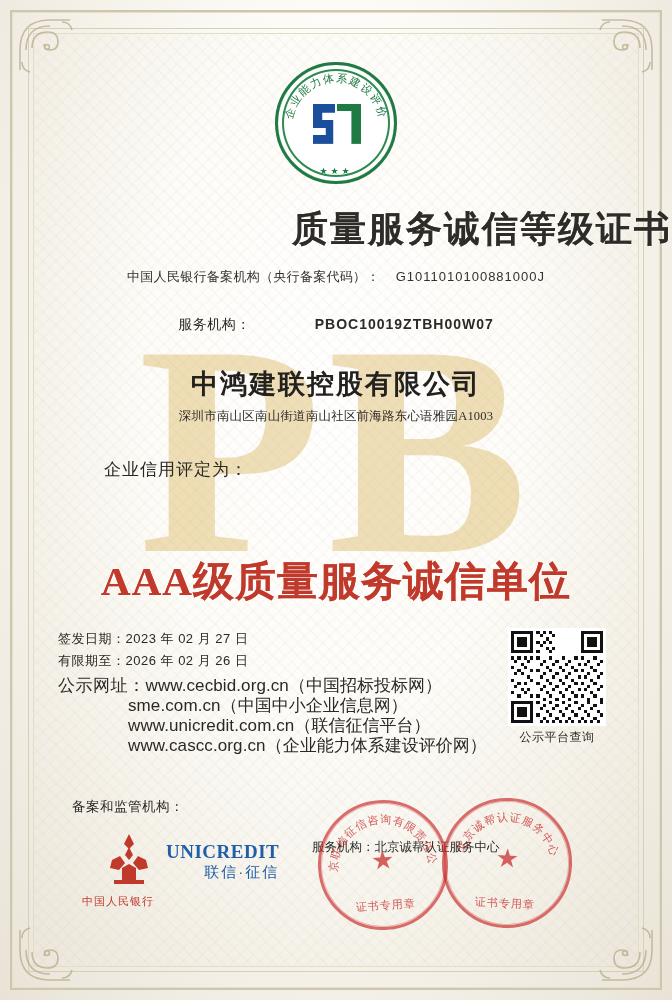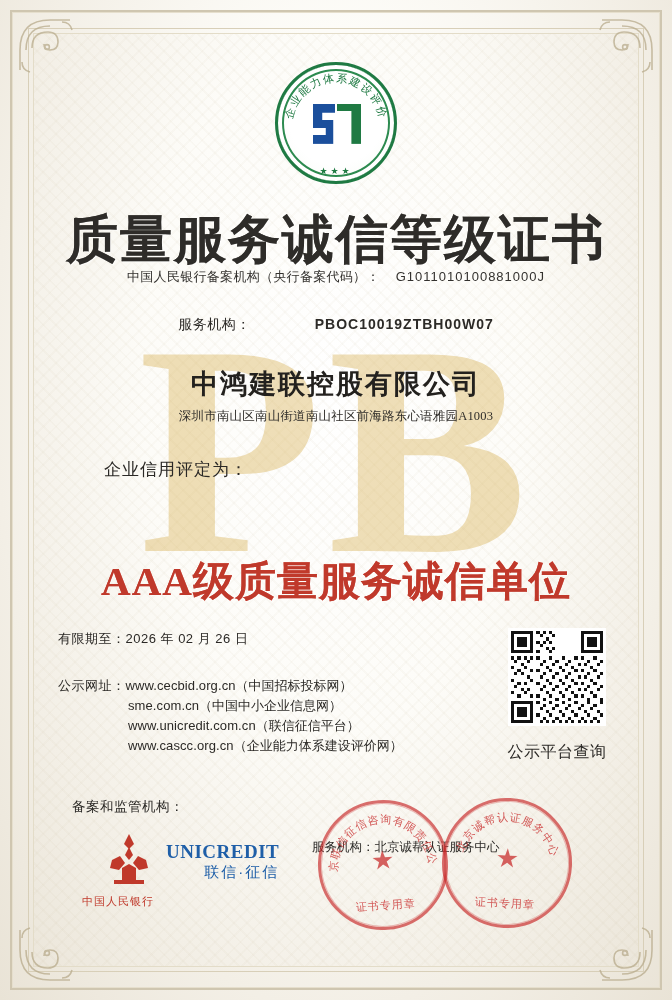--- a/index.html
+++ b/index.html
@@ -124,24 +124,24 @@
     color: #1f7a43;
     font-size: 9px;
     letter-spacing: 3px;
   }
 
   
   .title {
     position: absolute;
     top: 205px;
     left: 0; right: 0;
-    text-align: center;
+    text-align: right;
     font-family: Liberation Mono, monospace;
     font-weight: 700;
-    font-size: 52px;
+    font-size: 36px;
     letter-spacing: 2px;
     background: linear-gradient(180deg,#5f5b52 0%,#2e2c29 48%,#6d6860 100%);
     -webkit-background-clip: text;
     background-clip: text;
     color: #2e2c29;
     text-shadow: 1px 1px 0 rgba(255,255,255,.6);
   }
   .subline {
     position: absolute;
     top: 268px;
@@ -225,21 +225,21 @@
     color: #2b2926;
     line-height: 22px;
   }
   .details .row { white-space: nowrap; }
   .details .label { letter-spacing: .5px; }
   .details .value { letter-spacing: .5px; }
   .urls {
     position: absolute;
     left: 58px;
     top: 676px;
-    font-size: 13px;
+    font-size: 17px;
     color: #2b2926;
     line-height: 20px;
   }
   .urls .first .lbl { letter-spacing: .5px; }
   .urls .u { letter-spacing: .1px; }
   .urls .indent { padding-left: 70px; }
 
   
   .qr-wrap {
     position: absolute;
@@ -250,22 +250,22 @@
   }
   .qr {
     width: 98px; height: 98px;
     margin: 0 auto;
     background: #fff;
     padding: 3px;
     box-sizing: border-box;
   }
   .qr svg { display: block; }
   .qr-caption {
-    margin-top: 16px;
-    font-size: 16px;
+    margin-top: 3px;
+    font-size: 12px;
     color: #2b2926;
     letter-spacing: .5px;
   }
 
   
   .footer-label {
     position: absolute;
     left: 72px;
     top: 798px;
     font-size: 13.5px;
@@ -442,20 +442,23 @@
     <span>服务机构：</span><span class="num">PBOC10019ZTBH00W07</span>
   </div>
 
   <div class="company">中鸿建联控股有限公司</div>
   <div class="address">深圳市南山区南山街道南山社区前海路东心语雅园A1003</div>
 
   <div class="rating-label">企业信用评定为：</div>
   <div class="rating-value">AAA级质量服务诚信单位</div>
 
   <div class="details">
+    <div class="row">
+      <span class="label">签发日期：</span><span class="value">2023 年 02 月 27 日</span>
+    </div>
     <div class="row">
       <span class="label">有限期至：</span><span class="value">2026 年 02 月 26 日</span>
     </div>
   </div>
 
   <div class="urls">
     <div class="first">
       <span class="lbl">公示网址：</span><span class="u">www.cecbid.org.cn</span><span>（中国招标投标网）</span>
     </div>
     <div class="indent">

